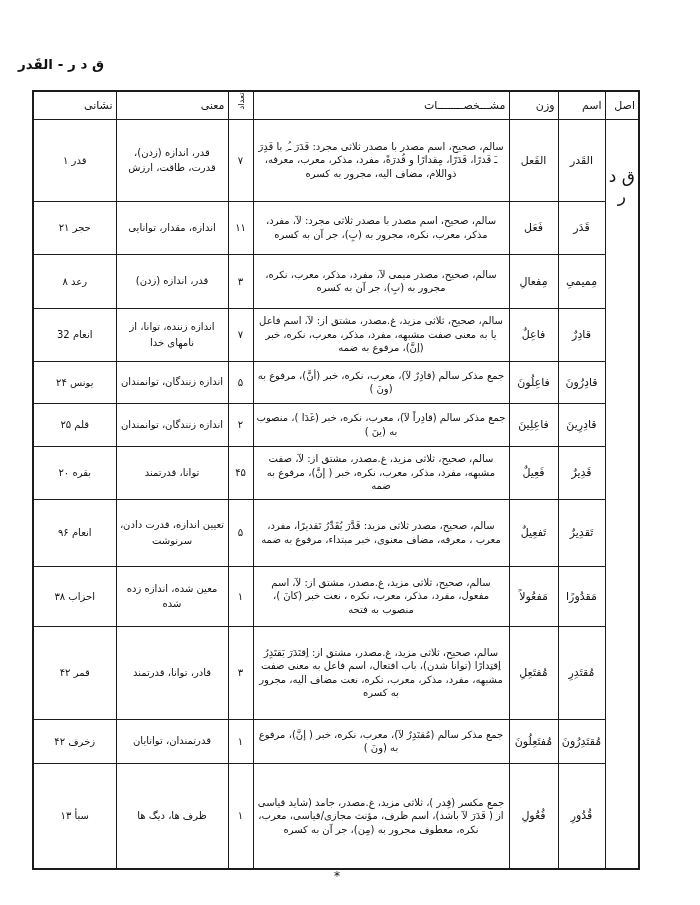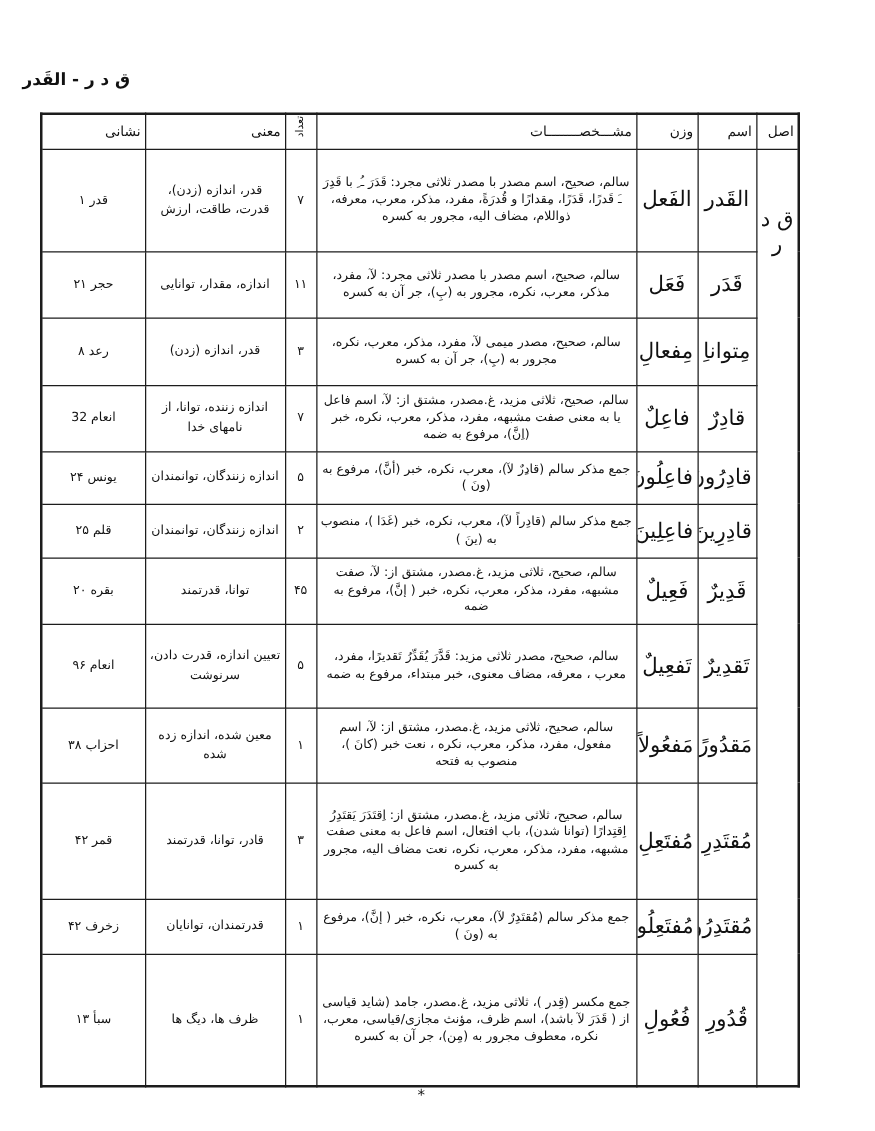--- a/index.html
+++ b/index.html
@@ -25,21 +25,21 @@
 
   col.c-root    { width:34px; }
   col.c-ism     { width:47px; }
   col.c-wazn    { width:49px; }
   col.c-details { width:256px; }
   col.c-count   { width:25px; }
   col.c-meaning { width:112px; }
   col.c-address { width:83px; }
 
   td.cell-root { vertical-align:top; padding-top:46px; font-size:17px; }
-  td.cell-ism, td.cell-wazn { font-size:17px; }
+  td.cell-ism, td.cell-wazn { font-size:11px; }
   td.cell-details { font-size:10px; line-height:1.35; }
   td.cell-count { font-size:10px; }
   td.cell-meaning { font-size:10px; line-height:1.55; }
   td.cell-address { font-size:10px; }
 
   tbody tr:nth-child(1)  { height:82px; }
   tbody tr:nth-child(2)  { height:53px; }
   tbody tr:nth-child(3)  { height:54px; }
   tbody tr:nth-child(4)  { height:53px; }
   tbody tr:nth-child(5)  { height:42px; }
@@ -96,21 +96,21 @@
       </tr>
       <tr>
         <td class="cell-ism">قَدَر</td>
         <td class="cell-wazn">فَعَل</td>
         <td class="cell-details">سالم، صحیح، اسم مصدر با مصدر ثلاثی مجرد: ﻵ، مفرد، مذکر، معرب، نکره، مجرور به (بِ)، جر آن به کسره</td>
         <td class="cell-count">۱۱</td>
         <td class="cell-meaning">اندازه، مقدار، توانایی</td>
         <td class="cell-address">حجر ۲۱</td>
       </tr>
       <tr>
-        <td class="cell-ism">مِتواناِ</td>
+        <td class="cell-ism">مِمیمیِ</td>
         <td class="cell-wazn">مِفعالِ</td>
         <td class="cell-details">سالم، صحیح، مصدر میمی ﻵ، مفرد، مذکر، معرب، نکره، مجرور به (بِ)، جر آن به کسره</td>
         <td class="cell-count">۳</td>
         <td class="cell-meaning">قدر، اندازه (زدن)</td>
         <td class="cell-address">رعد ۸</td>
       </tr>
       <tr>
         <td class="cell-ism">قادِرٌ</td>
         <td class="cell-wazn">فاعِلٌ</td>
         <td class="cell-details">سالم، صحیح، ثلاثی مزید، غ.مصدر، مشتق از: ﻵ، اسم فاعل یا به معنی صفت مشبهه، مفرد، مذکر، معرب، نکره، خبر (اِنَّ)، مرفوع به ضمه</td>

